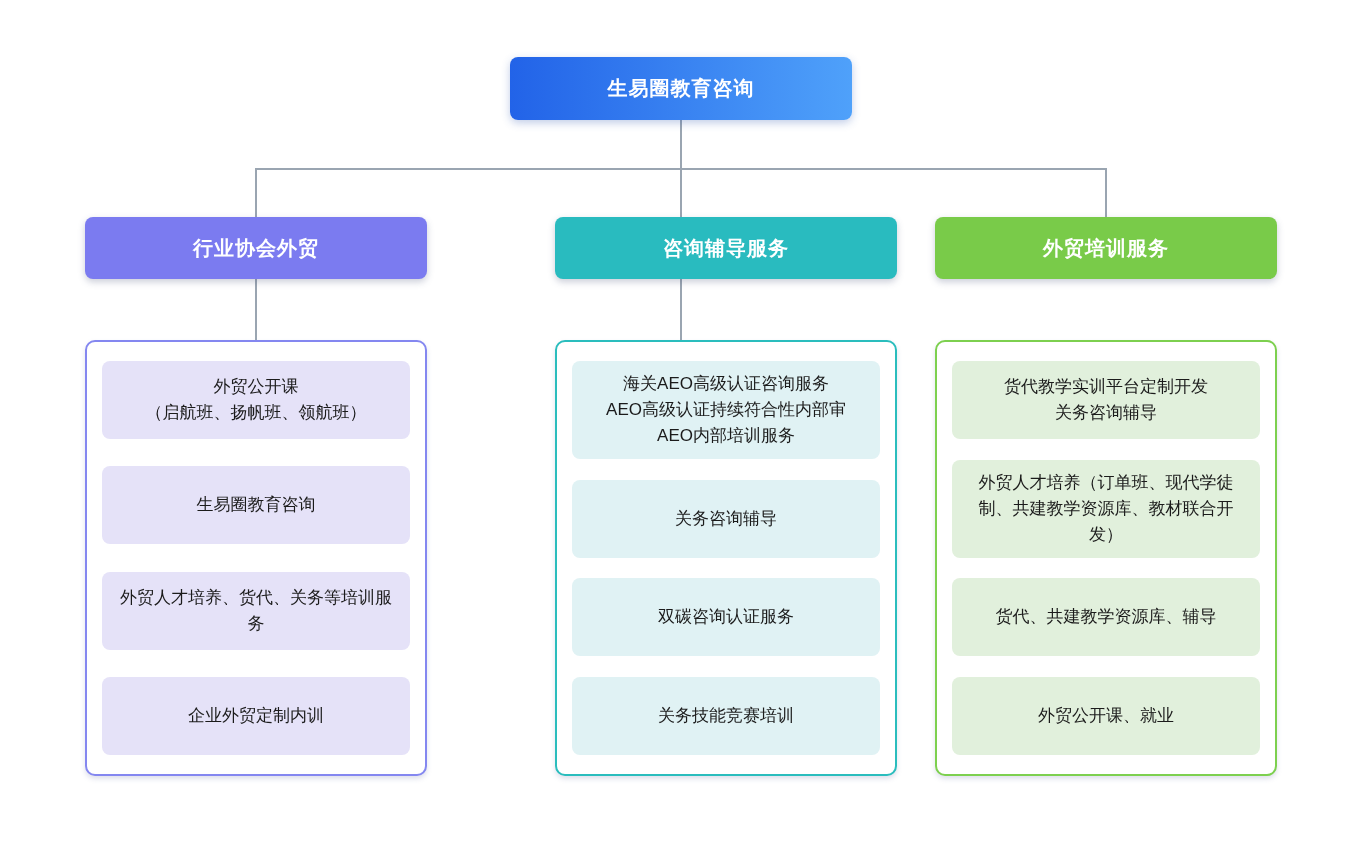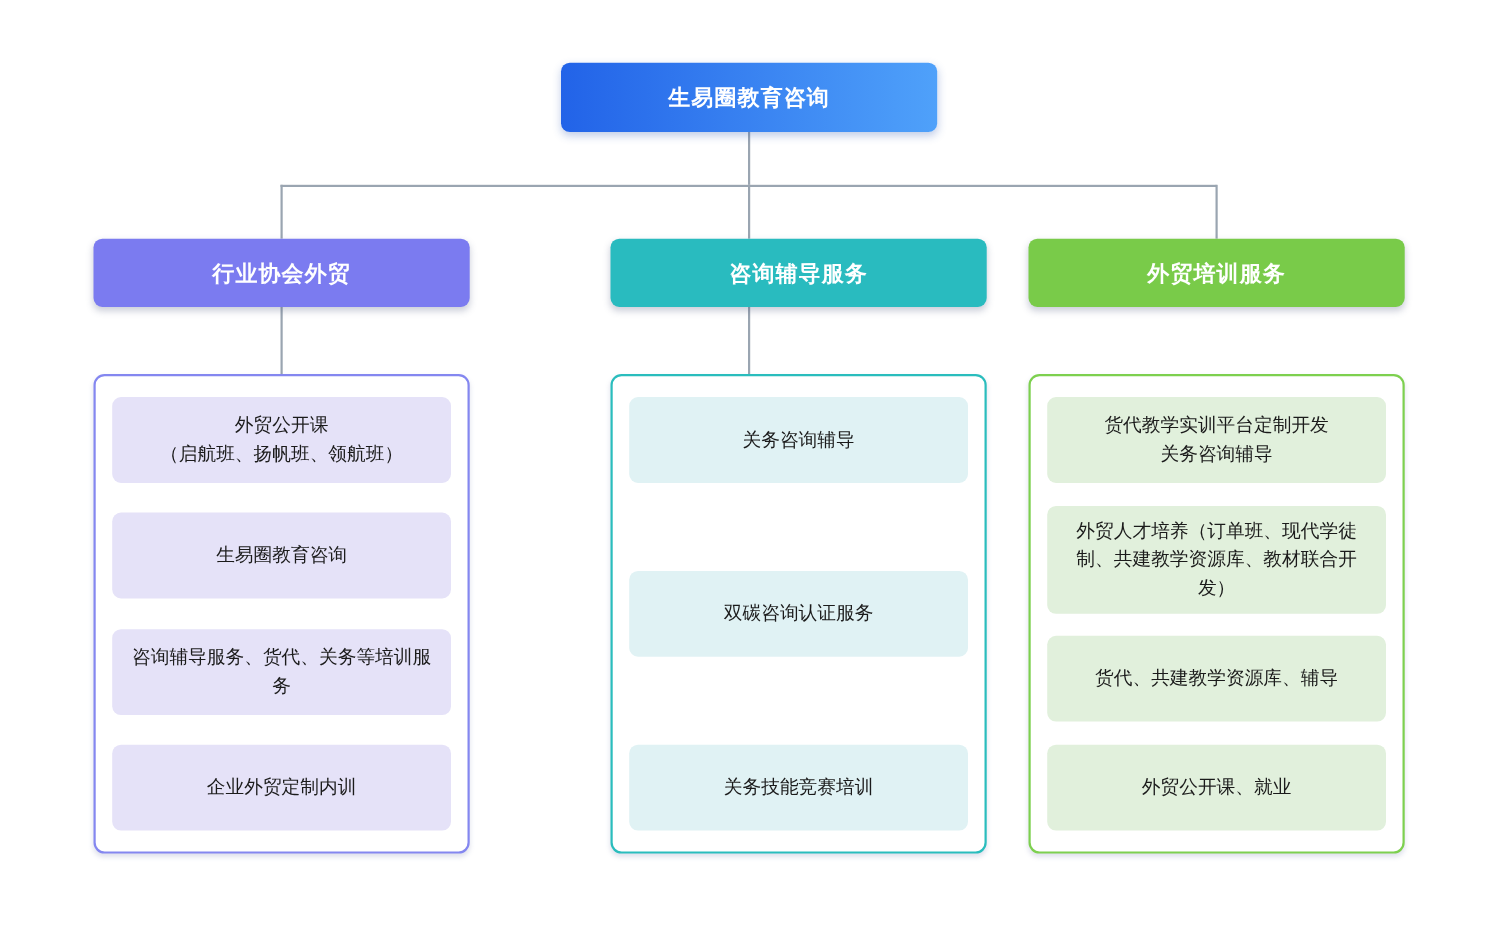--- a/index.html
+++ b/index.html
@@ -75,30 +75,33 @@
   </div>
 
   <div class="branch" style="left: 85px; --accent: #7B7BF0; --border: #8487F0; --item-bg: #E5E2F8;">
     <div class="branch-header">
       <span>行业协会外贸</span>
     </div>
     <div class="branch-container">
         <div class="item">外贸公开课
 （启航班、扬帆班、领航班）</div>
         <div class="item">生易圈教育咨询</div>
-        <div class="item">咨询辅导服务、货代、关务等培训服务</div>
+        <div class="item">外贸人才培养、货代、关务等培训服务</div>
         <div class="item">企业外贸定制内训</div>
       </div>
   </div>
 
   <div class="branch" style="left: 537px; margin-left: 18px; --accent: #29BBBF; --border: #2ABDBD; --item-bg: #E0F2F4;">
     <div class="branch-header">
       <span>咨询辅导服务</span>
     </div>
     <div class="branch-container">
+        <div class="item">海关AEO高级认证咨询服务
+AEO高级认证持续符合性内部审
+AEO内部培训服务</div>
         <div class="item">关务咨询辅导</div>
         <div class="item">双碳咨询认证服务</div>
         <div class="item">关务技能竞赛培训</div>
       </div>
   </div>
 
   <div class="branch" style="left: 935px; --accent: #79CB49; --border: #7DD04F; --item-bg: #E1F0DC;">
     <div class="branch-header">
       <span>外贸培训服务</span>
     </div>

